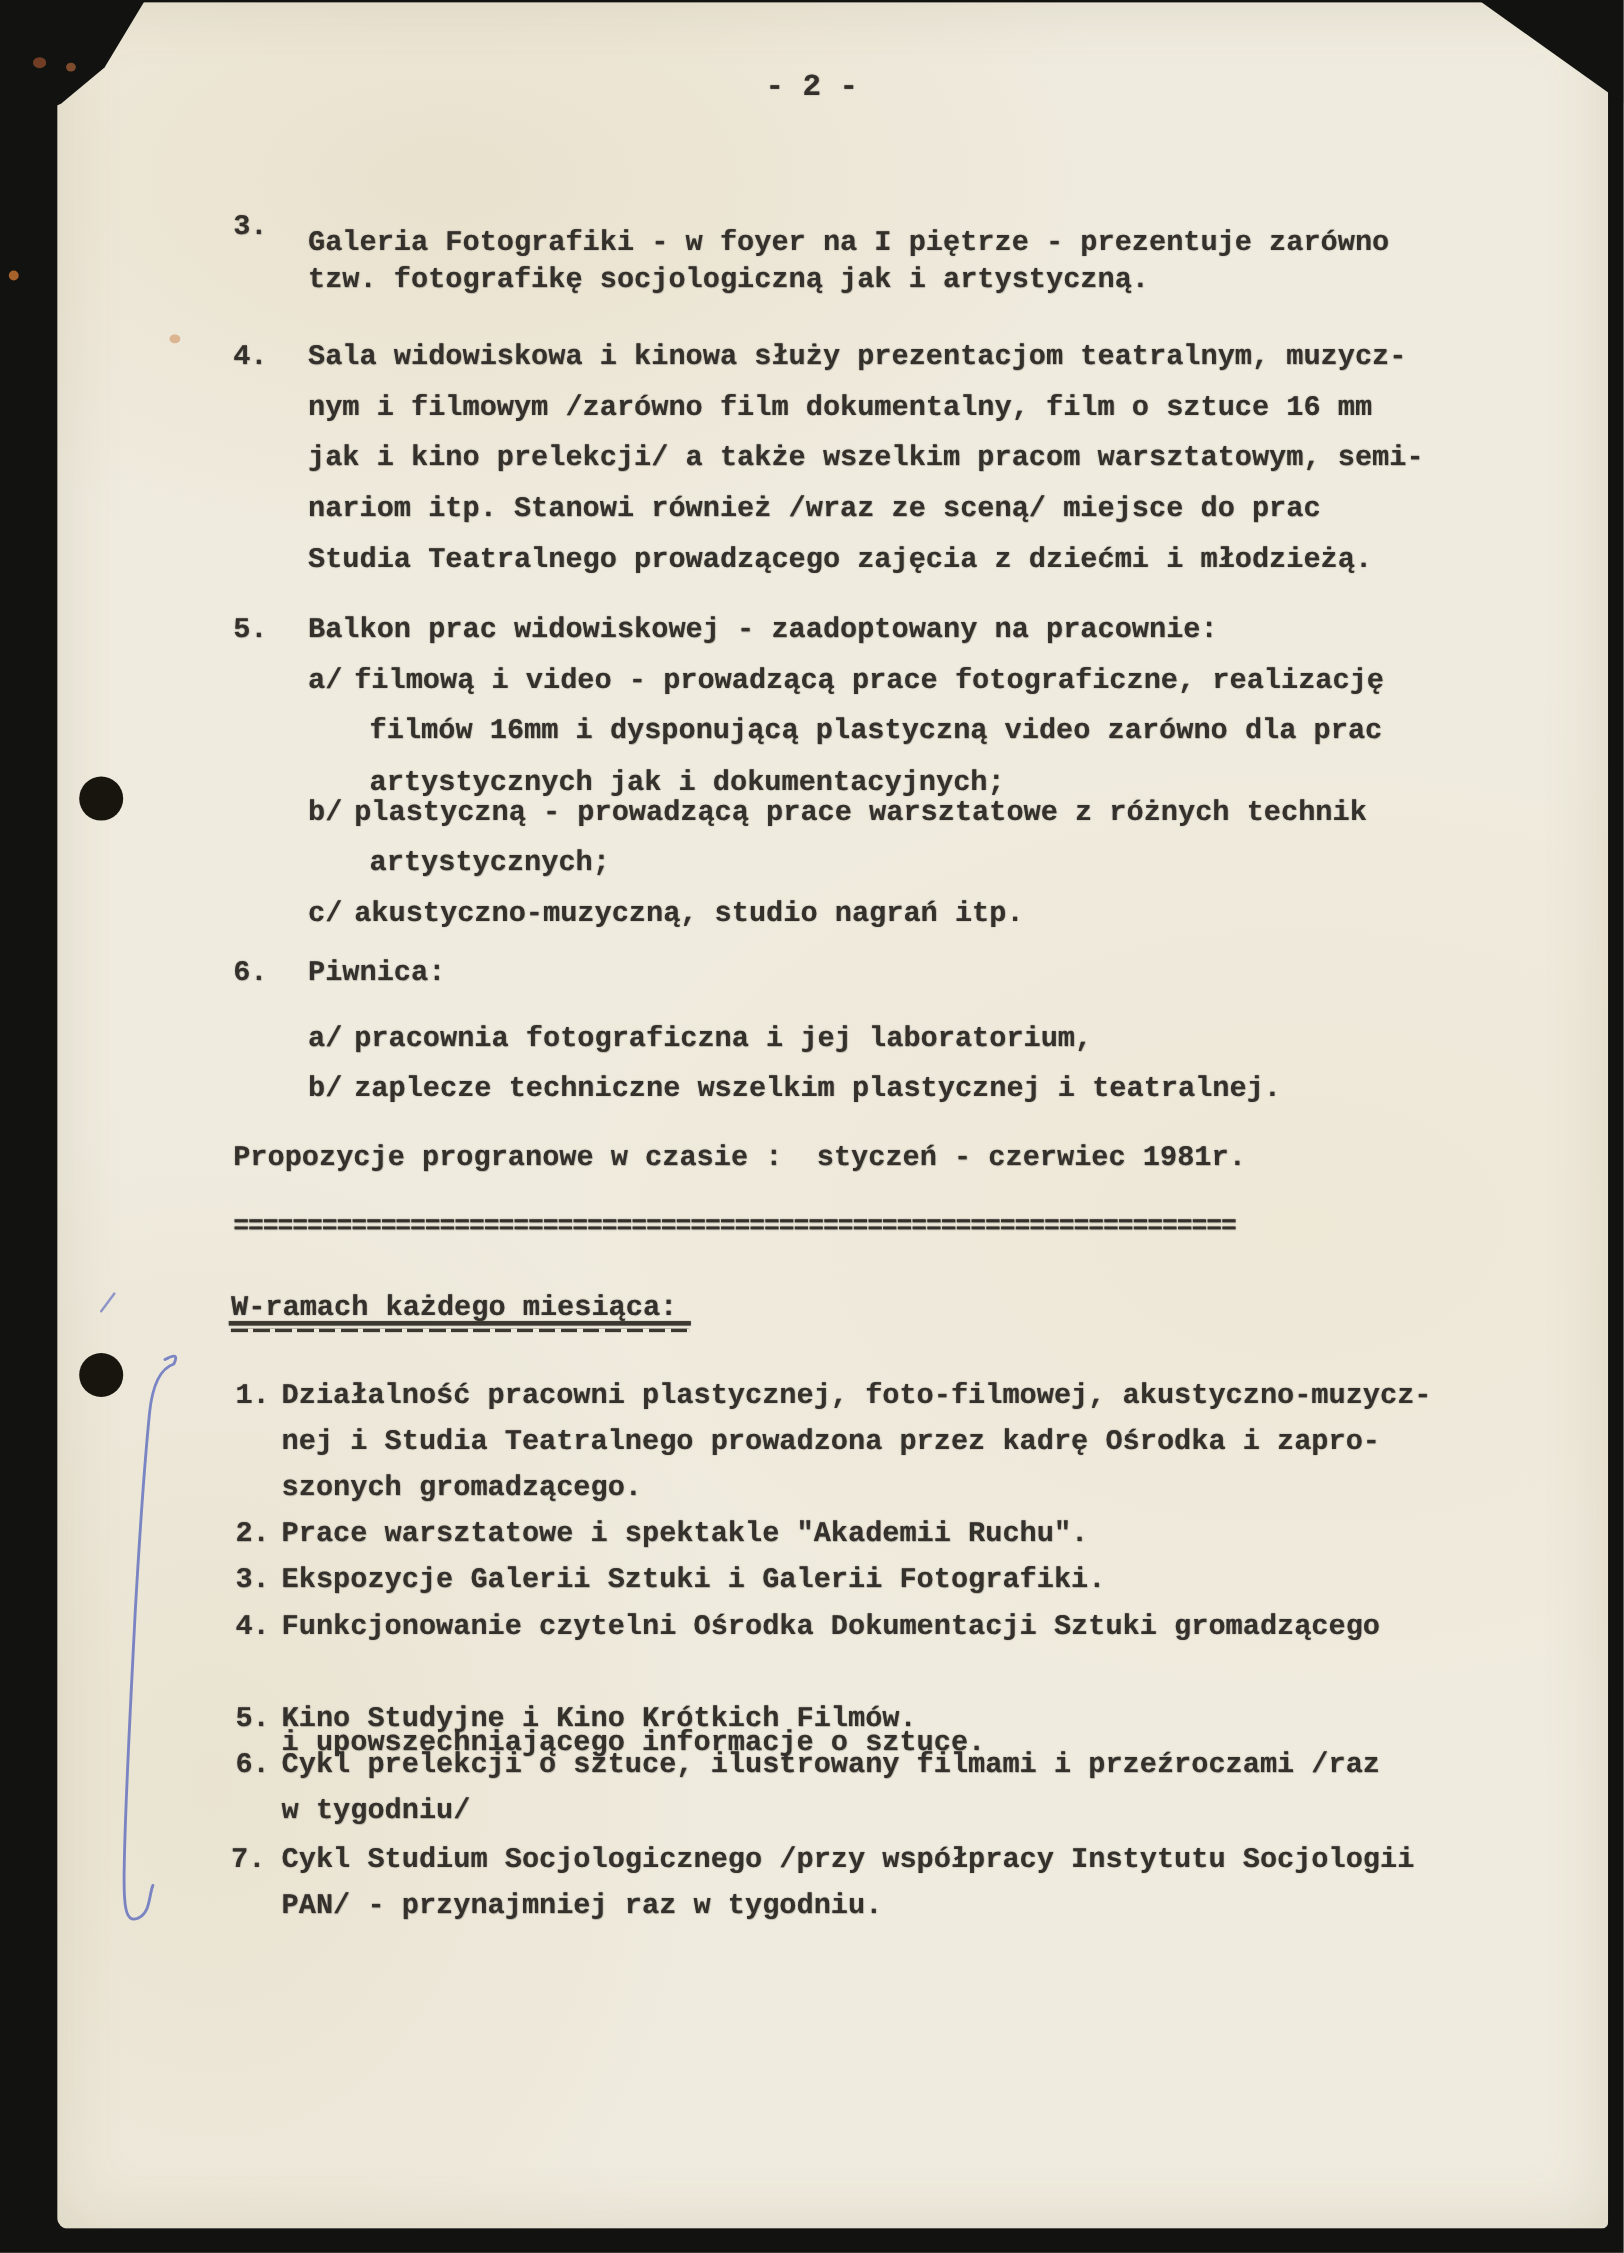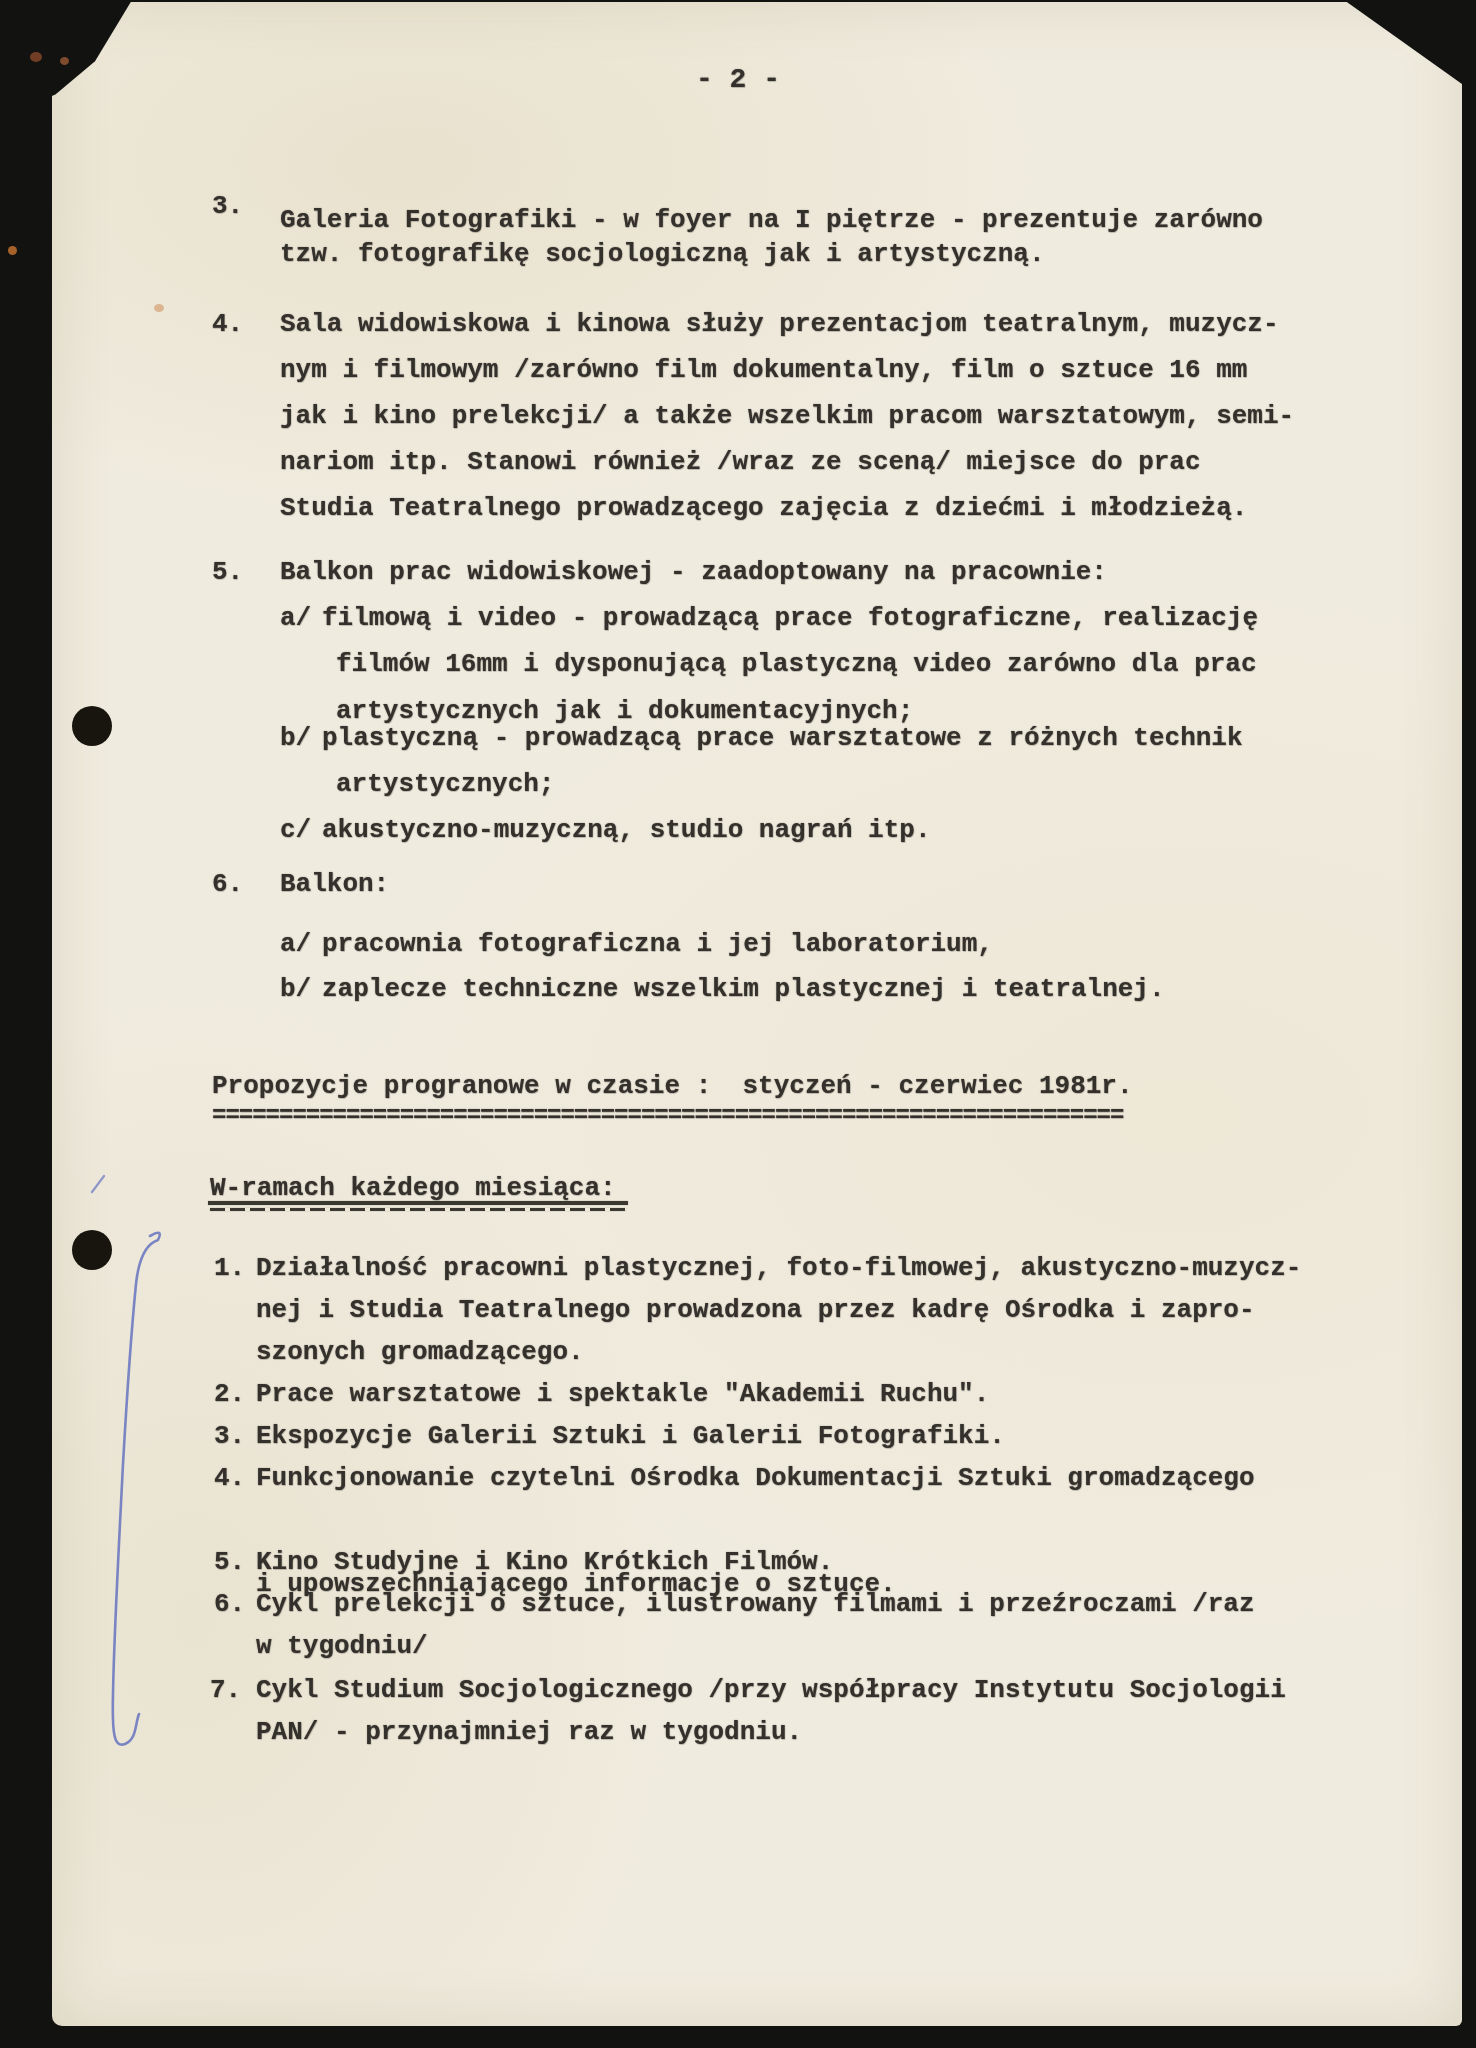--- a/index.html
+++ b/index.html
@@ -74,27 +74,27 @@
 <div class="ln" style="left:322px;top:602px">filmową i video - prowadzącą prace fotograficzne, realizację</div>
 <div class="ln" style="left:336px;top:648px">filmów 16mm i dysponującą plastyczną video zarówno dla prac</div>
 <div class="ln" style="left:336px;top:695px">artystycznych jak i dokumentacyjnych;</div>
 <div class="ln" style="left:280px;top:722px">b/</div>
 <div class="ln" style="left:322px;top:722px">plastyczną - prowadzącą prace warsztatowe z różnych technik</div>
 <div class="ln" style="left:336px;top:768px">artystycznych;</div>
 <div class="ln" style="left:280px;top:814px">c/</div>
 <div class="ln" style="left:322px;top:814px">akustyczno-muzyczną, studio nagrań itp.</div>
 
 <div class="ln" style="left:212px;top:868px">6.</div>
-<div class="ln" style="left:280px;top:868px">Balkon:</div>
+<div class="ln" style="left:280px;top:868px">Piwnica:</div>
 <div class="ln" style="left:280px;top:928px">a/</div>
 <div class="ln" style="left:322px;top:928px">pracownia fotograficzna i jej laboratorium,</div>
 <div class="ln" style="left:280px;top:973px">b/</div>
 <div class="ln" style="left:322px;top:973px">zaplecze techniczne wszelkim plastycznej i teatralnej.</div>
 
-<div class="ln" style="left:212px;top:1070px">Propozycje progranowe w czasie :  styczeń - czerwiec 1981r.</div>
+<div class="ln" style="left:212px;top:1036px">Propozycje progranowe w czasie :  styczeń - czerwiec 1981r.</div>
 <div class="ln eqline" style="left:212px;top:1100px;width:1062px">====================================================================</div>
 
 <div class="ln" style="left:210px;top:1172px">W-ramach każdego miesiąca:</div>
 <div class="bar" style="left:208px;top:1201px;width:420px;height:4px"></div>
 <div class="bar dashed" style="left:210px;top:1208px;width:416px;height:3px"></div>
 
 <div class="ln" style="left:214px;top:1252px">1.</div>
 <div class="ln" style="left:256px;top:1252px">Działalność pracowni plastycznej, foto-filmowej, akustyczno-muzycz-</div>
 <div class="ln" style="left:256px;top:1294px">nej i Studia Teatralnego prowadzona przez kadrę Ośrodka i zapro-</div>
 <div class="ln" style="left:256px;top:1336px">szonych gromadzącego.</div>

